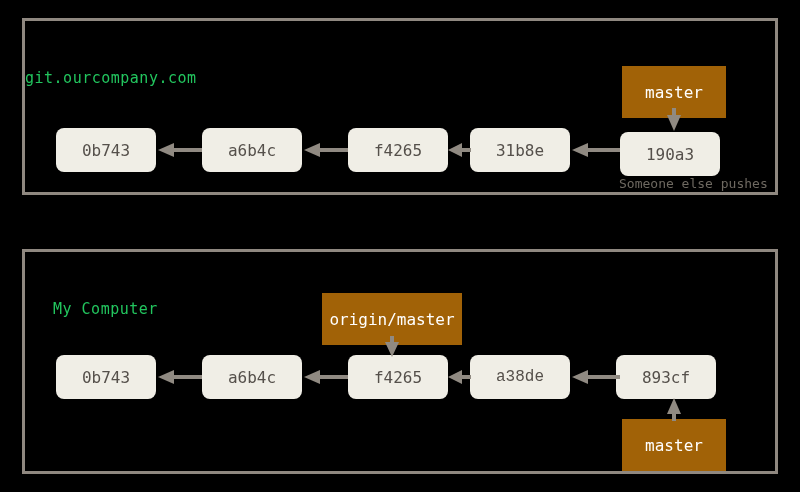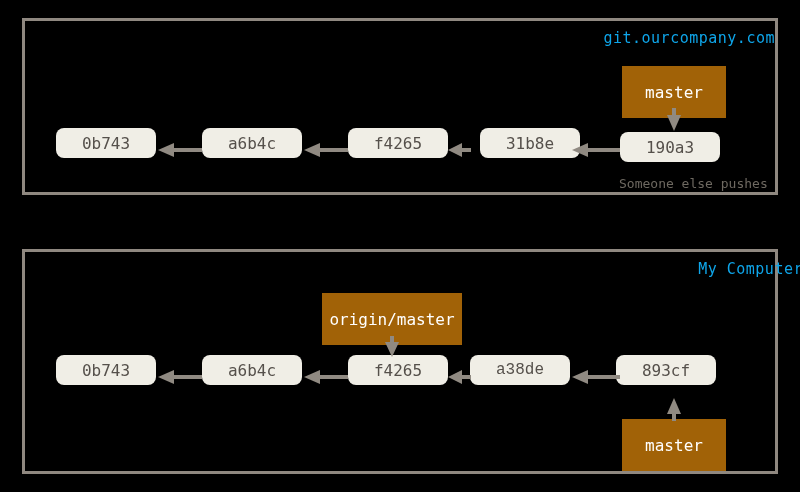--- a/index.html
+++ b/index.html
@@ -21,34 +21,35 @@
     background: #000000;
     box-sizing: border-box;
   }
   #panel-server { left: 22px; top: 18px; width: 756px; height: 177px; }
   #panel-local  { left: 22px; top: 249px; width: 756px; height: 225px; }
 
   .panel-title {
     position: absolute;
     left: 0;
     width: 100%;
-    text-align: right;
-    color: #0ea5e9;
+    text-align: left;
+    color: #22c55e;
     font-family: "DejaVu Sans Mono", monospace;
     font-size: 15px;
     letter-spacing: 0.5px;
     white-space: nowrap;
+    margin-top: 40px;
   }
   #panel-server .panel-title { top: 8px; }
   #panel-local  .panel-title { top: 8px; padding-left: 28px; }
 
   .commit {
     position: absolute;
     width: 100px;
-    height: 30px;
+    height: 44px;
     border-radius: 8px;
     background: #f0eee6;
     color: #55504b;
     font-family: "DejaVu Sans Mono", monospace;
     font-size: 16px;
     display: flex;
     align-items: center;
     justify-content: center;
     box-sizing: border-box;
   }
@@ -88,21 +89,21 @@
   <div class="panel-title">git.ourcompany.com</div>
 
 </div>
 
 <div class="commit" style="left:56px; top:128px;">0b743</div>
 
 <div class="commit" style="left:202px; top:128px;">a6b4c</div>
 
 <div class="commit" style="left:348px; top:128px;">f4265</div>
 
-<div class="commit" style="left:470px; top:128px;margin-left:10px;">31b8e</div>
+<div class="commit" style="left:470px; top:128px;">31b8e</div>
 
 <div class="commit" style="left:620px; top:132px;">190a3</div>
 
 <div class="arrow" style="left:156px; top:140px;">
   <svg width="48" height="20" viewBox="0 0 48 20">
     <line x1="46" y1="10" x2="16" y2="10" stroke="#908a82" stroke-width="4"></line>
     <polygon points="2,10 18,3 18,17" fill="#908a82"></polygon>
   </svg>
 </div>
 <div class="arrow" style="left:302px; top:140px;">

